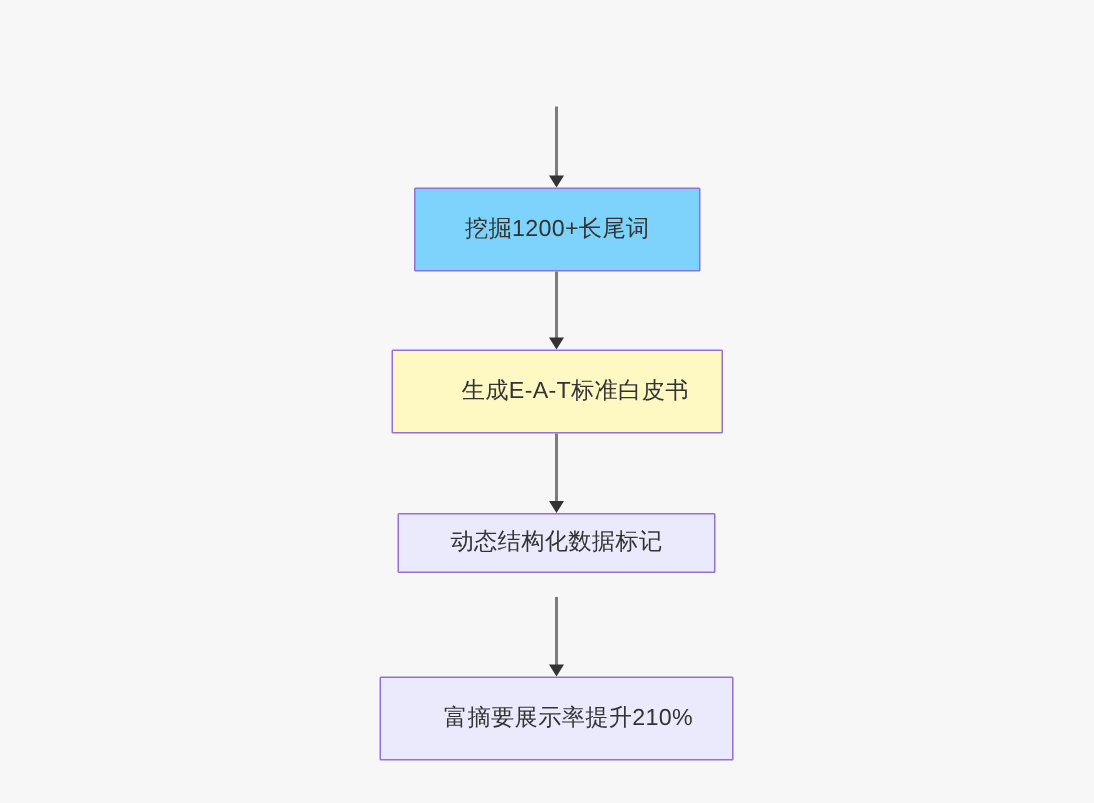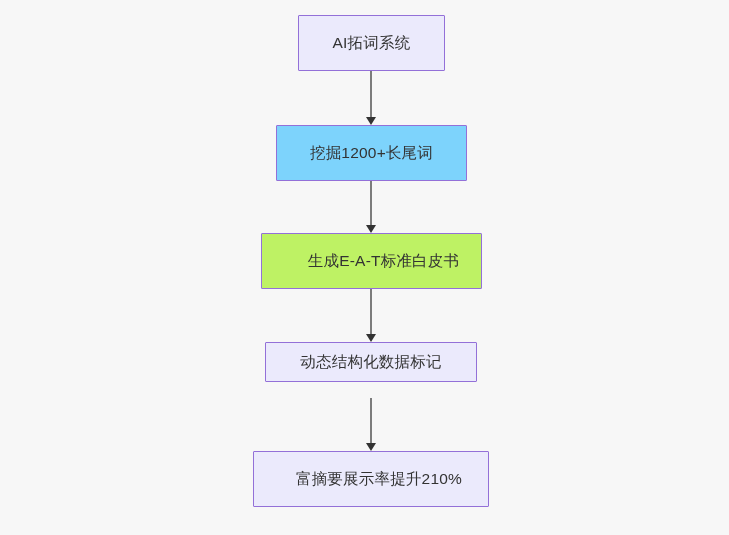--- a/index.html
+++ b/index.html
@@ -73,29 +73,26 @@
     </div>
   <div class="edge" id="edge-2" style="left: 371px; top: 289px; height: 53px;">
       <div class="edge-line" style="height: 46px; background: rgb(124, 124, 124);"></div>
       <div class="edge-arrowhead" style="top: 45px; border-top-color: rgb(51, 51, 51);"></div>
     </div>
   <div class="edge" id="edge-3" style="left: 371px; top: 398px; height: 53px;">
       <div class="edge-line" style="height: 46px; background: rgb(124, 124, 124);"></div>
       <div class="edge-arrowhead" style="top: 45px; border-top-color: rgb(51, 51, 51);"></div>
     </div>
 
-  <div class="node" id="node-0" style="left: 298px; top: 15px; width: 147px; height: 56px; background: rgb(235, 234, 252); border-color: rgb(147, 112, 216);">
-    <span class="node-label" style="color: rgb(51, 51, 51);">AI拓词系统</span>
-  </div>
 
   <div class="node" id="node-1" style="left: 276px; top: 125px; width: 191px; height: 56px; background: #7dd3fc; border-color: rgb(147, 112, 216);">
     <span class="node-label" style="color: rgb(51, 51, 51);">挖掘1200+长尾词</span>
   </div>
 
-  <div class="node" id="node-2" style="left: 261px; top: 233px; width: 221px; height: 56px; background: #bef264; border-color: rgb(147, 112, 216); padding-left: 24px;">
+  <div class="node" id="node-2" style="left: 261px; top: 233px; width: 221px; height: 56px; background: #fef9c3; border-color: rgb(147, 112, 216); padding-left: 24px;">
     <span class="node-label" style="color: rgb(51, 51, 51);">生成E-A-T标准白皮书</span>
   </div>
 
   <div class="node" id="node-3" style="left: 265px; top: 342px; width: 212px; height: 40px; background: rgb(235, 234, 252); border-color: rgb(147, 112, 216);">
     <span class="node-label" style="color: rgb(51, 51, 51);">动态结构化数据标记</span>
   </div>
 
   <div class="node" id="node-4" style="left: 253px; top: 451px; width: 236px; height: 56px; background: rgb(235, 234, 252); border-color: rgb(147, 112, 216);">
     <span class="node-label" style="color: rgb(51, 51, 51); margin-left: 16px;">富摘要展示率提升210%</span>
   </div>

